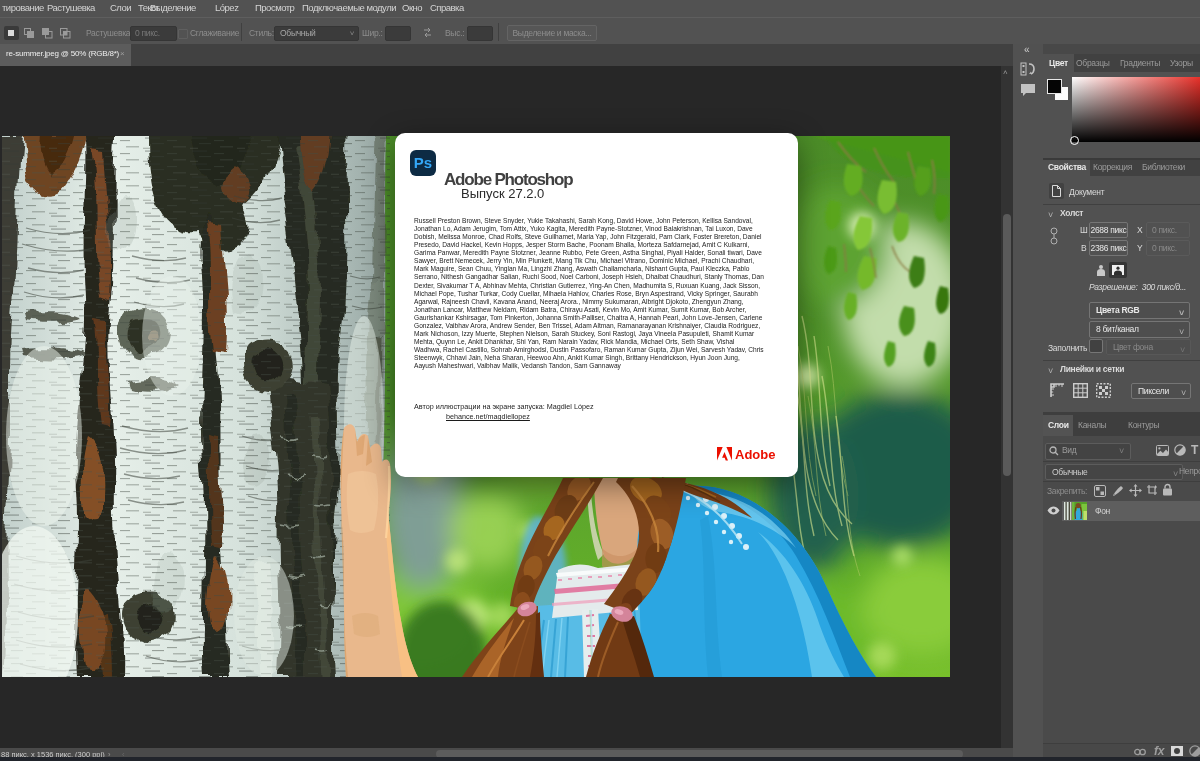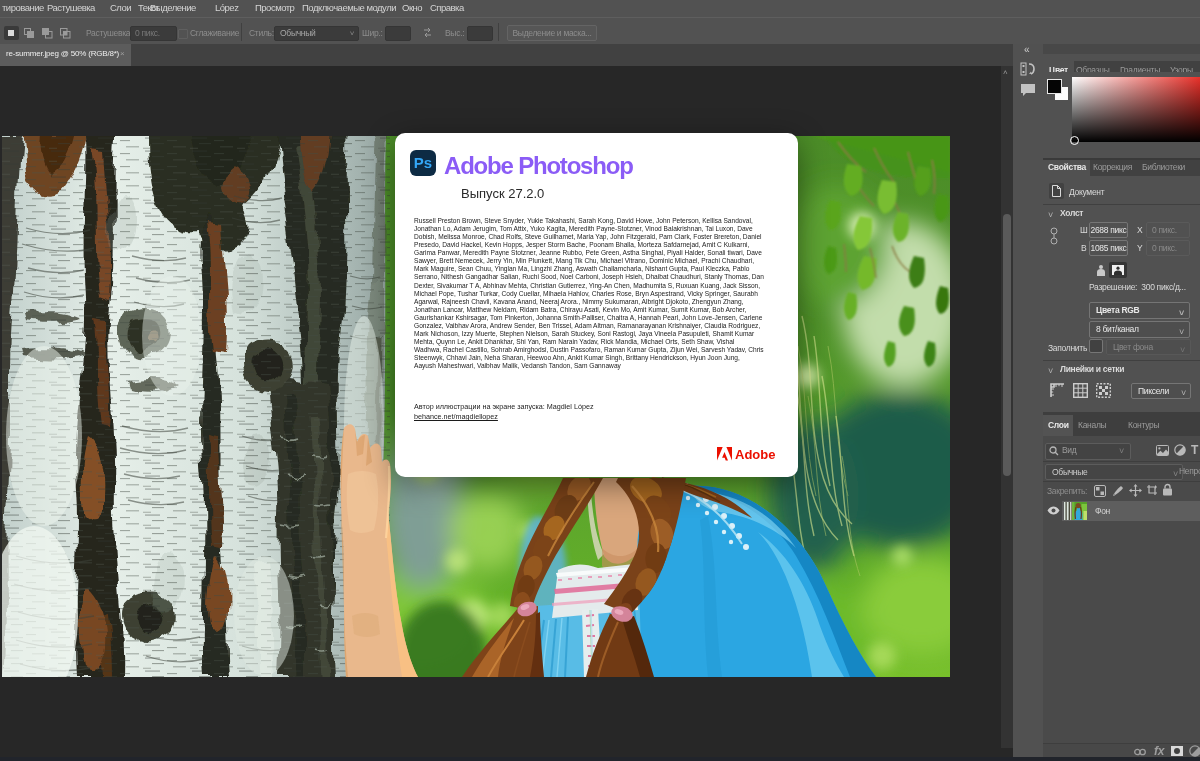--- a/index.html
+++ b/index.html
@@ -26,26 +26,26 @@
   .ptabs{position:absolute;left:0;width:157px;background:#414141;}
   .ptab{position:absolute;top:0;height:100%;color:#9b9b9b;}
   .ptab.act{background:#515151;color:#ededed;}
   .fieldbox{position:absolute;border:1px solid #757575;border-radius:2px;background:#515151;color:#e8e8e8;}
   .drop{position:absolute;border:1px solid #757575;border-radius:2px;background:#4e4e4e;color:#e8e8e8;}
   .dim{color:#8a8a8a;}
   .chev{position:absolute;color:#b5b5b5;font-size:9px;}
   
   #dialog{left:395px;top:133px;width:403px;height:344px;background:#ffffff;border-radius:10px;box-shadow:0 8px 30px rgba(0,0,0,.45);color:#1b1b1b;}
   #pslogo{position:absolute;left:15px;top:17px;width:26px;height:26px;background:#0d2b44;border-radius:6px;color:#34a7f7;font-weight:bold;font-size:15px;text-align:center;line-height:26px;}
-  #dtitle{position:absolute;left:49px;top:19px;font-size:24px;font-weight:bold;color:#8b5cf6;letter-spacing:-1.2px;}
+  #dtitle{position:absolute;left:49px;top:37px;font-size:17px;font-weight:bold;color:#404040;letter-spacing:-1.2px;}
   #dver{position:absolute;left:66px;top:53px;font-size:13px;color:#2a2a2a;}
   #credits{position:absolute;left:19px;top:84px;font-size:6.6px;line-height:8.06px;color:#222;white-space:nowrap;letter-spacing:0px;}
   #dauthor{position:absolute;left:19px;top:269px;font-size:7.2px;line-height:10px;color:#1c1c1c;}
   #dcopy{position:absolute;left:19px;top:303px;font-size:7.2px;line-height:10px;color:#1c1c1c;}
-  a.u{color:#1c1c1c;text-decoration:underline;}
+  a.u{color:#1c1c1c;text-decoration:underline;margin-left:32px;}
 </style>
 </head>
 <body>
 <div id="app">
 
   <div class="abs" id="menubar">
     <span style="left:2px">тирование</span>
     <span style="left:47px">Растушевка</span>
     <span style="left:110px">Слои</span>
     <span style="left:138px">Текст</span>
@@ -433,39 +433,45 @@
       <ellipse cx="525" cy="473" rx="10" ry="7" fill="#d4849a" transform="rotate(-18 525 473)"></ellipse>
       <ellipse cx="620" cy="478" rx="11" ry="7.5" fill="#d4849a" transform="rotate(15 620 478)"></ellipse>
       <ellipse cx="523" cy="471" rx="4.5" ry="2.6" fill="#eba9bc" transform="rotate(-18 523 471)"></ellipse>
       <ellipse cx="617" cy="476" rx="4.5" ry="2.6" fill="#eba9bc" transform="rotate(15 617 476)"></ellipse>
     </svg>
   </div>
   <div class="abs" id="vscroll">
       <div id="vthumb"></div>
       <div style="position:absolute;left:2px;top:2px;color:#9a9a9a;font-size:8px;">˄</div>
     </div>
+  <div class="abs" id="statusbar">
+    <span style="position:absolute;left:1px;top:2px;">88 пикс. x 1536 пикс. (300 ppi)</span>
+    <span style="position:absolute;left:108px;top:2px;color:#9a9a9a;">›</span>
+    <span style="position:absolute;left:122px;top:2px;color:#6a6a6a;">‹</span>
+    <div id="hscrollth"></div>
+  </div>
 
   <div class="abs" id="rail">
     <div style="position:absolute;left:11px;top:0px;font-size:10px;color:#cdcdcd;">«</div>
     <svg style="position:absolute;left:7px;top:17px" width="16" height="16" viewBox="0 0 16 16">
         <rect x="1" y="2" width="5" height="12" fill="none" stroke="#c2c2c2"></rect>
         <rect x="2.5" y="4" width="2" height="2" fill="#c2c2c2"></rect>
         <rect x="2.5" y="10" width="2" height="2" fill="#c2c2c2"></rect>
         <path d="M9 3c3 0 5 2 5 5 0 2-1 4-3 5" fill="none" stroke="#c2c2c2" stroke-width="1.6"></path>
         <path d="M9 13l2.4-.2-.4-2.4z" fill="#c2c2c2"></path>
       </svg>
     <svg style="position:absolute;left:7px;top:39px" width="16" height="14" viewBox="0 0 16 14">
         <path d="M1 1h14v9H6l-3 3v-3H1z" fill="#c2c2c2"></path>
       </svg>
   </div>
 
   <div class="abs" id="panels">
 
     <div style="position:absolute;left:0;top:0;width:157px;height:10px;background:#484848;"></div>
-    <div class="ptabs" style="top:10px;height:18px;margin-top:7px;">
+    <div class="ptabs" style="top:10px;height:18px;">
       <div class="ptab act" style="left:0;width:31px;">
           <span style="position:absolute;left:6px;top:4px;color:#e8e8e8;font-weight:bold;">Цвет</span>
         </div>
       <span class="ptab" style="left:33px;top:4px;">Образцы</span>
       <span class="ptab" style="left:77px;top:4px;">Градиенты</span>
       <span class="ptab" style="left:127px;top:4px;">Узоры</span>
     </div>
     <div style="position:absolute;left:0;top:28px;width:157px;height:86px;background:#515151;"></div>
     <div style="position:absolute;left:12px;top:43px;width:13px;height:13px;background:#fdfdfd;"></div>
     <div style="position:absolute;left:4px;top:35px;width:13px;height:13px;background:#050505;border:1px solid #e8e8e8;"></div>
@@ -493,34 +499,34 @@
     <svg style="position:absolute;left:7px;top:182px" width="8" height="22" viewBox="0 0 8 22">
         <circle cx="4" cy="5" r="3" fill="none" stroke="#b0b0b0"></circle>
         <circle cx="4" cy="15" r="3" fill="none" stroke="#b0b0b0"></circle>
         <path d="M4 8v4" stroke="#b0b0b0"></path>
       </svg>
     <span style="position:absolute;left:37px;top:181px;">Ш</span>
     <div class="fieldbox" style="left:46px;top:178px;width:37px;height:14px;text-align:center;line-height:14px;">2688 пикс</div>
     <span style="position:absolute;left:94px;top:181px;">X</span>
     <div class="fieldbox dim" style="left:103px;top:178px;width:37px;height:14px;border-color:#5a5a5a;line-height:14px;padding-left:5px;">0 пикс.</div>
     <span style="position:absolute;left:38px;top:199px;">В</span>
-    <div class="fieldbox" style="left:46px;top:196px;width:37px;height:14px;text-align:center;line-height:14px;">1085 пикс</div>
+    <div class="fieldbox" style="left:46px;top:196px;width:37px;height:14px;text-align:center;line-height:14px;">2386 пикс</div>
     <span style="position:absolute;left:94px;top:199px;">Y</span>
     <div class="fieldbox dim" style="left:103px;top:196px;width:37px;height:14px;border-color:#5a5a5a;line-height:14px;padding-left:5px;">0 пикс.</div>
     <svg style="position:absolute;left:52px;top:219px" width="12" height="14" viewBox="0 0 12 14">
         <circle cx="6" cy="4" r="2" fill="#c9c9c9"></circle>
         <path d="M2 13v-4c0-2 1.5-3 4-3s4 1 4 3v4z" fill="#c9c9c9"></path>
       </svg>
     <div style="position:absolute;left:66px;top:218px;width:18px;height:16px;background:#353535;border-radius:2px;"></div>
     <svg style="position:absolute;left:69px;top:221px" width="12" height="10" viewBox="0 0 12 10">
         <rect x="0" y="0" width="12" height="10" fill="#efefef"></rect>
         <circle cx="6" cy="3.2" r="1.6" fill="#2e2e2e"></circle>
         <path d="M2 10V8c0-1.6 1.6-2.6 4-2.6s4 1 4 2.6v2z" fill="#2e2e2e"></path>
       </svg>
-    <span style="position:absolute;left:46px;top:238px;">Разрешение:&nbsp; 300 пикс/д...</span>
+    <span style="position:absolute;left:46px;top:238px;font-style:italic;">Разрешение:&nbsp; 300 пикс/д...</span>
     <span style="position:absolute;left:20px;top:262px;margin-left:48px;">Режим</span>
     <div class="drop" style="left:46px;top:258px;width:93px;height:15px;line-height:15px;padding-left:6px;font-weight:bold;">Цвета RGB<span class="chev" style="right:5px;top:3px;">˅</span></div>
     <div class="drop" style="left:46px;top:277px;width:93px;height:15px;line-height:15px;padding-left:6px;">8 бит/канал<span class="chev" style="right:5px;top:3px;">˅</span></div>
     <span style="position:absolute;left:5px;top:299px;">Заполнить</span>
     <div style="position:absolute;left:46px;top:295px;width:12px;height:12px;border:1px solid #767676;border-radius:2px;background:#414141;"></div>
     <div class="drop dim" style="left:63px;top:295px;width:77px;height:14px;line-height:14px;padding-left:6px;border-color:#585858;">Цвет фона<span class="chev" style="right:5px;top:3px;color:#777;">˅</span></div>
     <div style="position:absolute;left:0;top:316px;width:157px;height:1px;background:#404040;"></div>
     <span class="chev" style="left:5px;top:322px;">˅</span>
     <span style="position:absolute;left:17px;top:320px;font-weight:bold;">Линейки и сетки</span>
     <svg style="position:absolute;left:7px;top:339px" width="15" height="15" viewBox="0 0 15 15">

